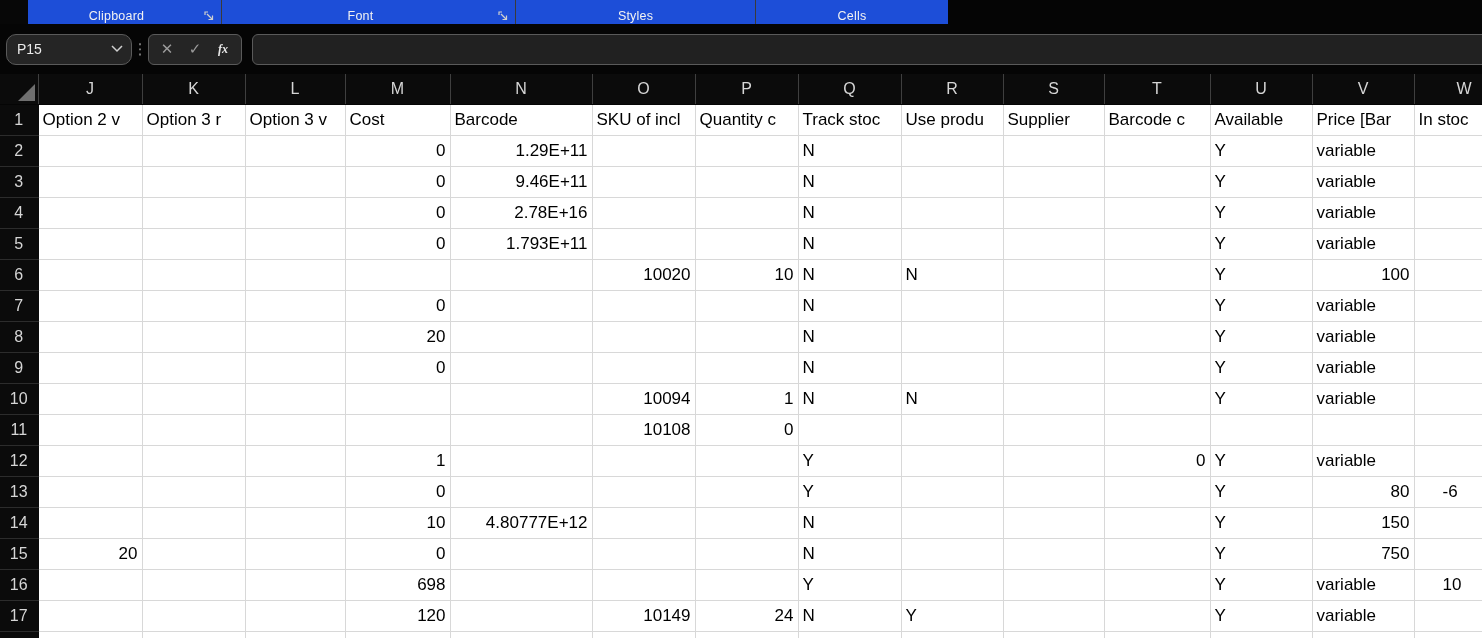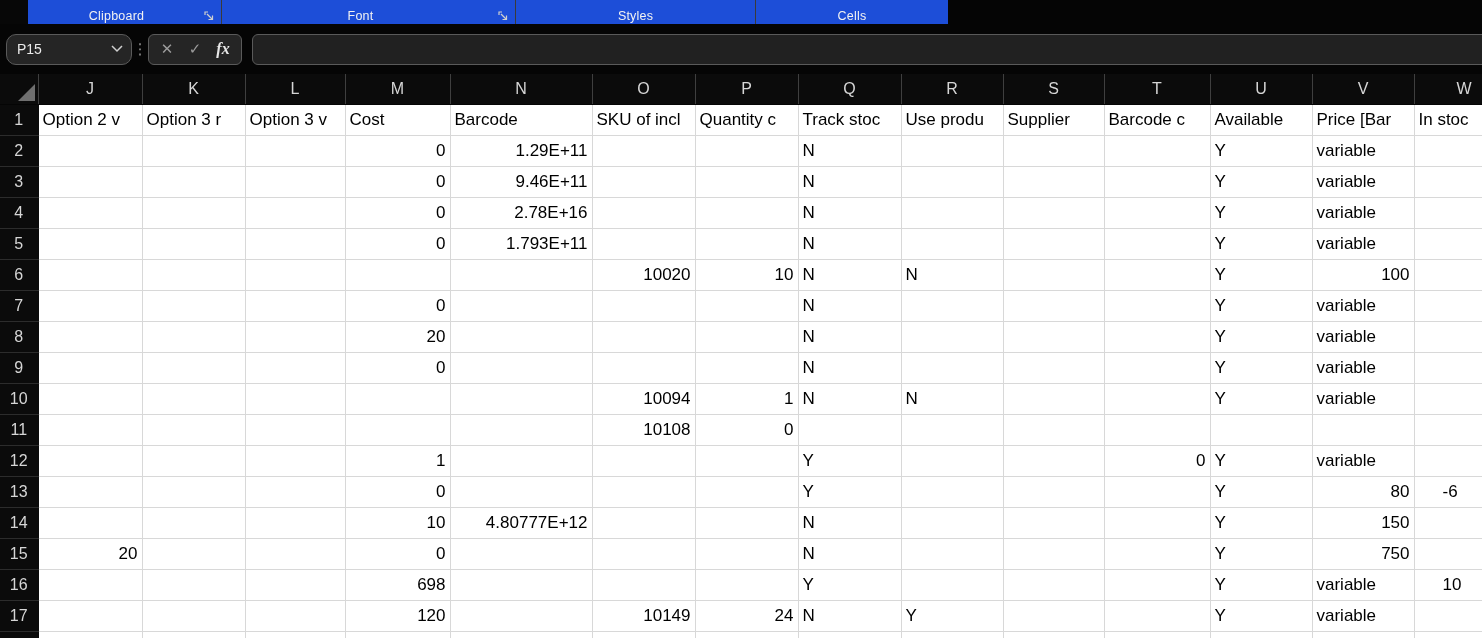--- a/index.html
+++ b/index.html
@@ -39,21 +39,21 @@
   .fx-group {
     height:31px; background:#252525; border:1px solid #5a5a5a; border-radius:6px;
     display:flex; align-items:center; padding:0 4px; flex:0 0 auto; margin-right:10px;
   }
   .fx-group button {
     background:none; border:none; width:28px; height:29px; cursor:default;
     display:flex; align-items:center; justify-content:center;
   }
   .cancel-btn { color:#9c9c9c; font-size:15px; }
   .enter-btn { color:#9c9c9c; font-size:15px; }
-  .fx-btn { color:#e8e8e8; font-family:"Liberation Serif", serif; font-style:italic; font-weight:bold; font-size:16px; }
+  .fx-btn { color:#e8e8e8; font-family:"Liberation Serif", serif; font-style:italic; font-weight:bold; font-size:12px; }
   .formula-input {
     flex:1; height:31px; margin-right:-8px; background:#212121;
     border:1px solid #5a5a5a; border-radius:6px; color:#eaeaea; font-size:14px; padding:0 8px;
   }
   
   .grid-wrap { height:564px; overflow:hidden; background:#fff; }
   table { border-collapse:collapse; table-layout:fixed; width:1514px; }
   th, td { overflow:hidden; white-space:nowrap; }
   .colhdr {
     height:30px; background:#0b0b0b; color:#d6d6d6; font-weight:normal; font-size:16px;

